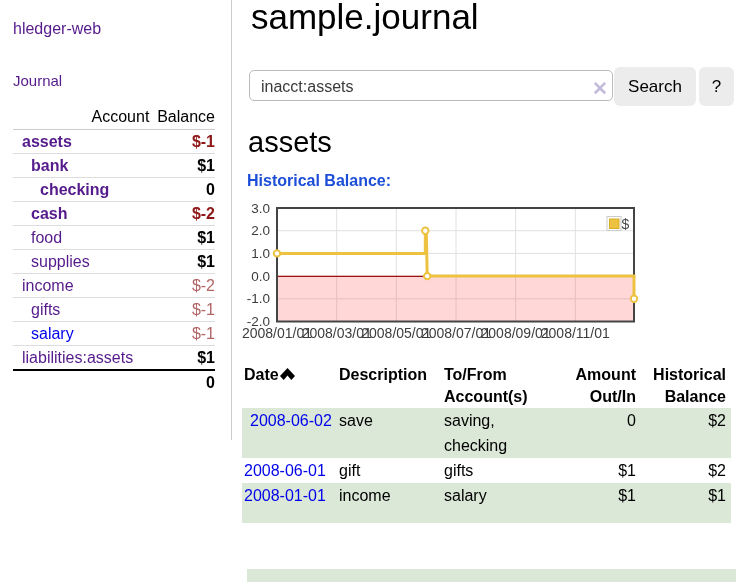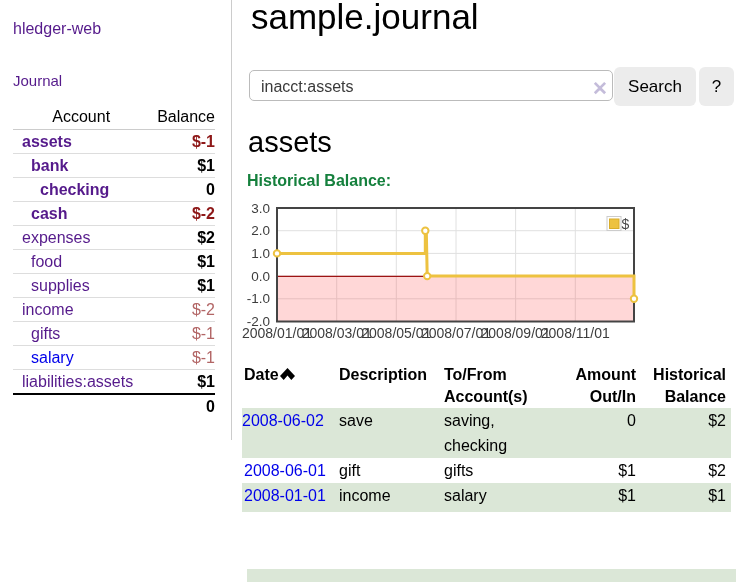--- a/index.html
+++ b/index.html
@@ -5,21 +5,21 @@
   html,body{margin:0;padding:0;background:#fff;}
   body{font-family:"Liberation Sans",sans-serif;width:742px;height:582px;position:relative;overflow:hidden;}
   a{text-decoration:none;}
   .purple{color:#551a8b;}
   .blue{color:#0000ea;}
   #divider{position:absolute;left:231px;top:0;width:1px;height:440px;background:#ccc;}
   #title{position:absolute;left:13px;top:20px;font-size:16px;}
   #journal{position:absolute;left:13px;top:72px;font-size:15px;}
   
   #acct{position:absolute;left:13px;top:104px;width:202px;border-collapse:collapse;font-size:16px;}
-  #acct th{font-weight:normal;text-align:center;height:25px;border-bottom:1px solid #ccc;padding:0;}
+  #acct th{font-weight:normal;text-align:right;height:25px;border-bottom:1px solid #ccc;padding:0;}
   #acct th.bal{text-align:right;}
   #acct td{height:23px;border-bottom:1px solid #ddd;padding:0;white-space:nowrap;}
   #acct td.num{text-align:right;font-weight:bold;}
   #acct td.numr{text-align:right;}
   #acct tr.lvl1 td.a{padding-left:9px;}
   #acct tr.lvl2 td.a{padding-left:18px;margin-top:20px;}
   #acct tr.lvl3 td.a{padding-left:27px;}
   #acct tr.last td{border-bottom:2px solid #000;}
   #acct tr.tot td{border-bottom:none;font-weight:bold;text-align:right;}
   .bold a{font-weight:bold;}
@@ -27,21 +27,21 @@
   .negl{color:#b26565;}
   
   #h1{position:absolute;left:251px;top:-3px;font-size:35px;font-weight:normal;color:#000;}
   #searchbox{position:absolute;left:249px;top:70px;width:364px;height:31px;border:1px solid #bbb;border-radius:5px;box-sizing:border-box;}
   #searchtext{position:absolute;left:261px;top:78px;font-size:16px;color:#3a3a3a;}
   #clearx{position:absolute;left:592px;top:77px;font-size:19px;font-weight:bold;color:#c4bcda;}
   .btn{position:absolute;top:67px;height:39px;background:#ececec;border-radius:6px;font-size:17px;color:#000;text-align:center;line-height:39px;}
   #btnsearch{left:614px;width:82px;}
   #btnq{left:699px;width:35px;}
   #h2{position:absolute;left:248px;top:126px;font-size:29px;font-weight:normal;color:#000;}
-  #histlabel{position:absolute;left:247px;top:172px;font-size:16px;font-weight:bold;color:#15803d;}
+  #histlabel{position:absolute;left:247px;top:172px;font-size:16px;font-weight:bold;color:#1d4ed8;}
   #chart{position:absolute;left:230px;top:198px;}
   
   #reg{position:absolute;left:242px;top:359px;width:489px;border-collapse:collapse;font-size:16px;table-layout:fixed;}
   #reg th{font-weight:bold;text-align:left;vertical-align:top;padding:5px 0 0 0;line-height:22px;height:44px;}
   #reg th.r, #reg td.r{text-align:right;}
   #reg td{padding:0;vertical-align:top;line-height:25px;}
   #reg tr.g{background:#dbe7d7;}
   #reg .neg{color:#8e1818;}
   #strip{position:absolute;left:247px;top:569px;width:489px;height:13px;background:#dbe7d7;}
   .caret{display:inline-block;vertical-align:-1px;}
@@ -66,24 +66,20 @@
         <td class="num">$1</td>
       </tr>
   <tr class="lvl3 bold">
         <td class="a"><a class="purple" href="#">checking</a></td>
         <td class="num">0</td>
       </tr>
   <tr class="lvl2 bold">
         <td class="a"><a class="purple" href="#">cash</a></td>
         <td class="num negb">$-2</td>
       </tr>
-  <tr class="lvl1">
-        <td class="a"><a class="purple" href="#">expenses</a></td>
-        <td class="num">$2</td>
-      </tr>
   <tr class="lvl2">
         <td class="a"><a class="purple" href="#">food</a></td>
         <td class="num">$1</td>
       </tr>
   <tr class="lvl2">
         <td class="a"><a class="purple" href="#">supplies</a></td>
         <td class="num">$1</td>
       </tr>
   <tr class="lvl1">
         <td class="a"><a class="purple" href="#">income</a></td>
@@ -180,34 +176,34 @@
       <tr>
     <th style="padding-left:2px">Date<svg class="caret" style="margin-left:1.5px" width="15" height="13" viewBox="0 0 15 13">
             <path d="M7.5,0 L15,7.9 L11.3,11.9 L7.5,7.6 L3.7,11.9 L0,7.9 Z" fill="#000"></path>
           </svg></th>
     <th>Description</th>
     <th>To/From<br>Account(s)</th>
     <th class="r">Amount<br>Out/In</th>
     <th class="r" style="padding-right:5px">Historical<br>Balance</th>
   </tr>
   <tr class="g" style="height:50px">
-        <td style="padding-left:0"><a class="blue" href="#">2008-06-02</a></td>
+        <td style="padding-left:8px"><a class="blue" href="#">2008-06-02</a></td>
         <td>save</td>
         <td>saving,<br>checking</td>
         <td class="r">0</td>
         <td class="r" style="padding-right:5px">$2</td>
       </tr>
   <tr style="height:24.5px">
         <td style="padding-left:2px"><a class="blue" href="#">2008-06-01</a></td>
         <td>gift</td>
         <td>gifts</td>
         <td class="r">$1</td>
         <td class="r" style="padding-right:5px">$2</td>
       </tr>
-  <tr class="g" style="height:29px">
+  <tr class="g" style="height:40px">
         <td style="padding-left:2px"><a class="blue" href="#">2008-01-01</a></td>
         <td>income</td>
         <td>salary</td>
         <td class="r">$1</td>
         <td class="r" style="padding-right:5px">$1</td>
       </tr>
 </tbody>
   </table>
 <div id="strip"></div>
 

